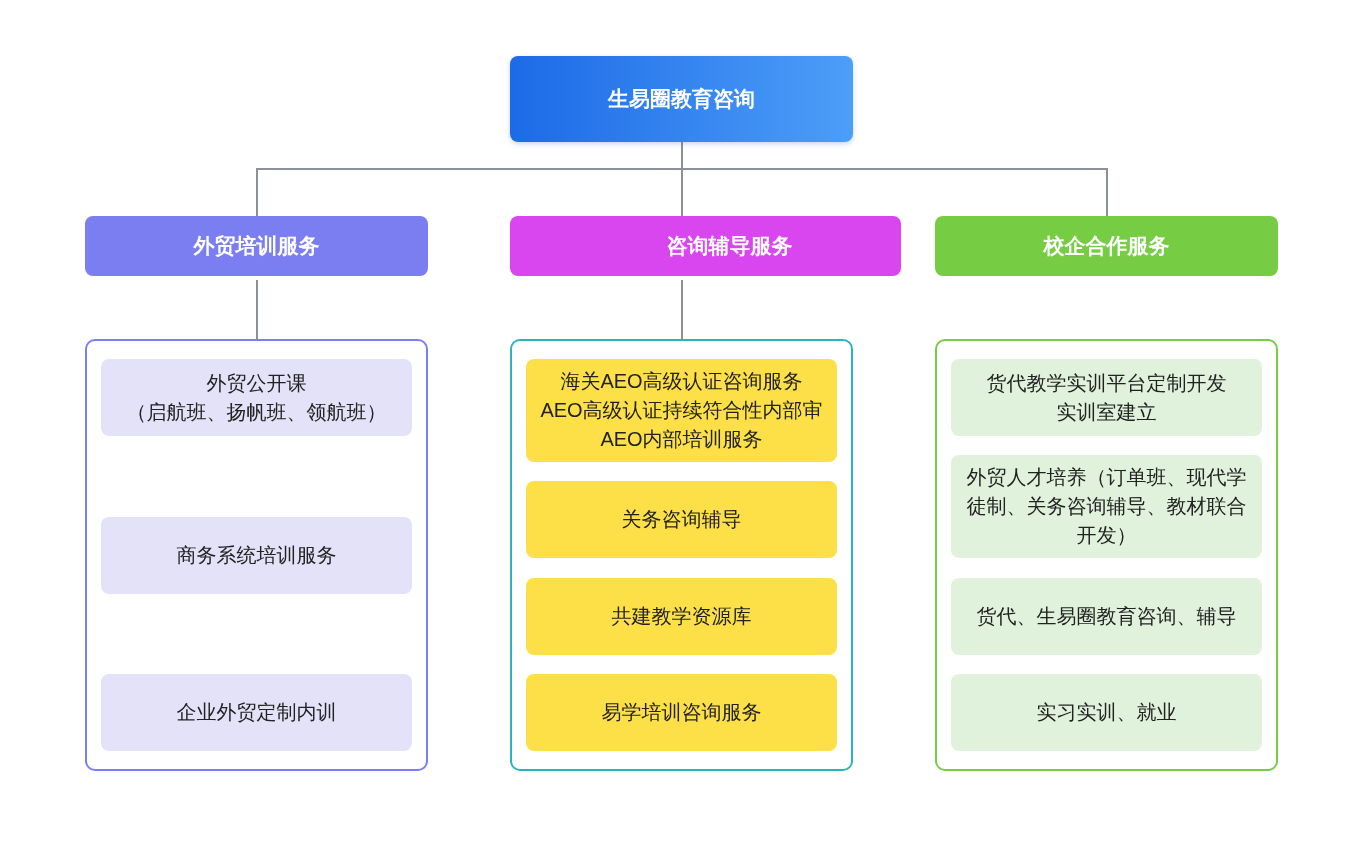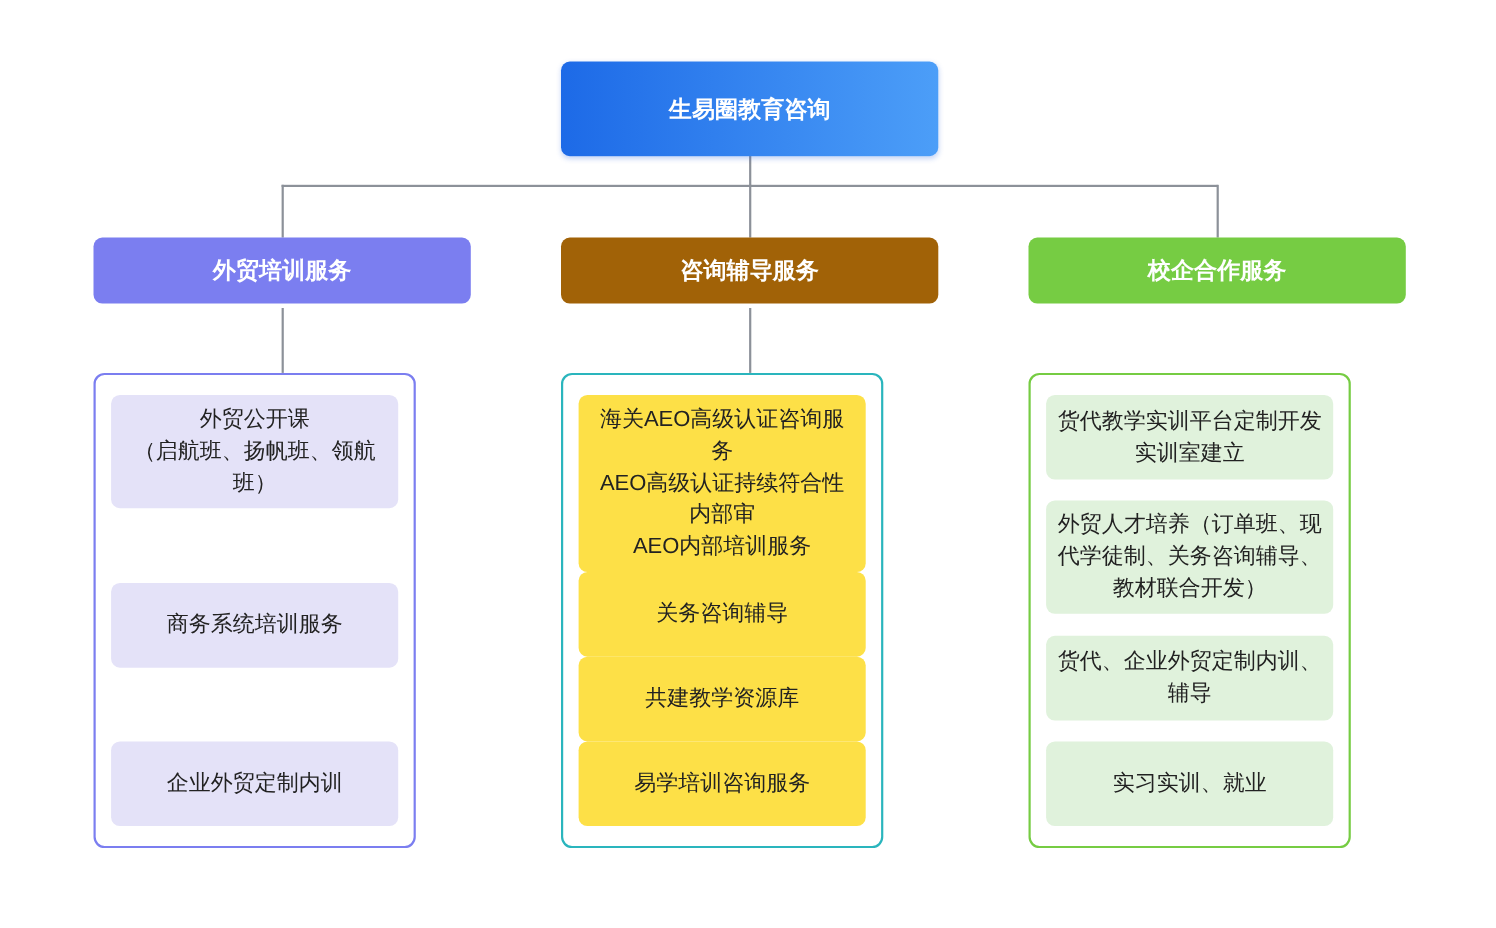--- a/index.html
+++ b/index.html
@@ -20,26 +20,26 @@
     box-shadow:0 2px 5px rgba(30,90,220,0.25);
   }
 
   
   .branch-header{
     position:absolute;top:216px;width:343px;height:60px;
     border-radius:8px;display:flex;align-items:center;justify-content:center;
     color:#ffffff;font-size:21px;font-weight:bold;
   }
   .branch-header.b0{left:85px;background:#7b7ef0;}
-  .branch-header.b1{left:510px;background:#a16207;}
+  .branch-header.b1{left:510px;background:#d946ef;padding-left:48px;}
   .branch-header.b2{left:935px;background:#76cc43;}
 
   
   .branch-container{
-    position:absolute;top:339px;width:293px;height:432px;box-sizing:border-box;
+    position:absolute;top:339px;width:343px;height:432px;box-sizing:border-box;
     background:#ffffff;border:2px solid;border-radius:10px;
     padding:18px 14px;display:flex;flex-direction:column;justify-content:space-between;
   }
   .branch-container.b0{left:85px;border-color:#7b7ef0;}
   .branch-container.b1{left:510px;border-color:#2ab5bd;}
   .branch-container.b2{left:935px;border-color:#76cc43;}
 
   
   .item{
     min-height:77px;box-sizing:border-box;padding:8px 10px;border-radius:8px;
@@ -91,17 +91,17 @@
 AEO内部培训服务</div>
     <div class="item">关务咨询辅导</div>
     <div class="item">共建教学资源库</div>
     <div class="item">易学培训咨询服务</div>
   </div>
 
   <div class="branch-container b2">
     <div class="item">货代教学实训平台定制开发
 实训室建立</div>
     <div class="item">外贸人才培养（订单班、现代学徒制、关务咨询辅导、教材联合开发）</div>
-    <div class="item">货代、企业外贸定制内训、辅导</div>
+    <div class="item">货代、生易圈教育咨询、辅导</div>
     <div class="item">实习实训、就业</div>
   </div>
 
 </div>
 
 </body></html>

